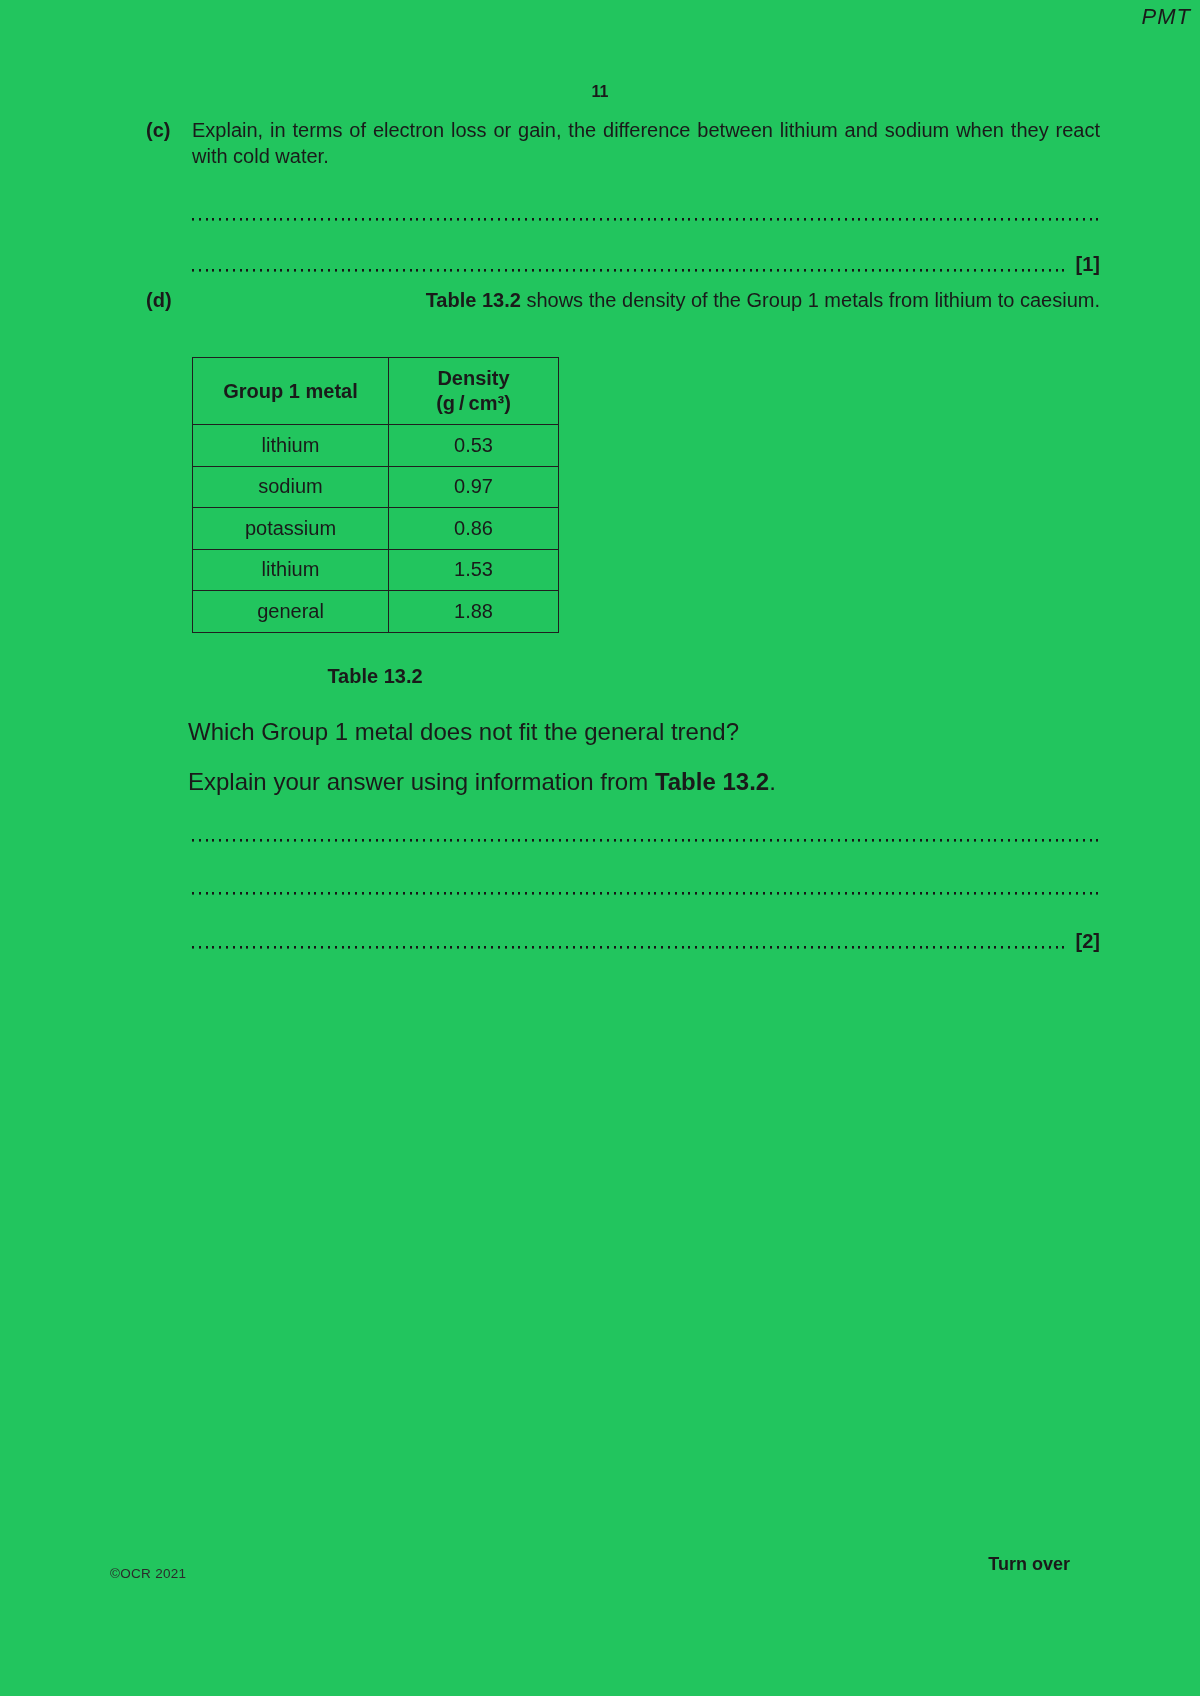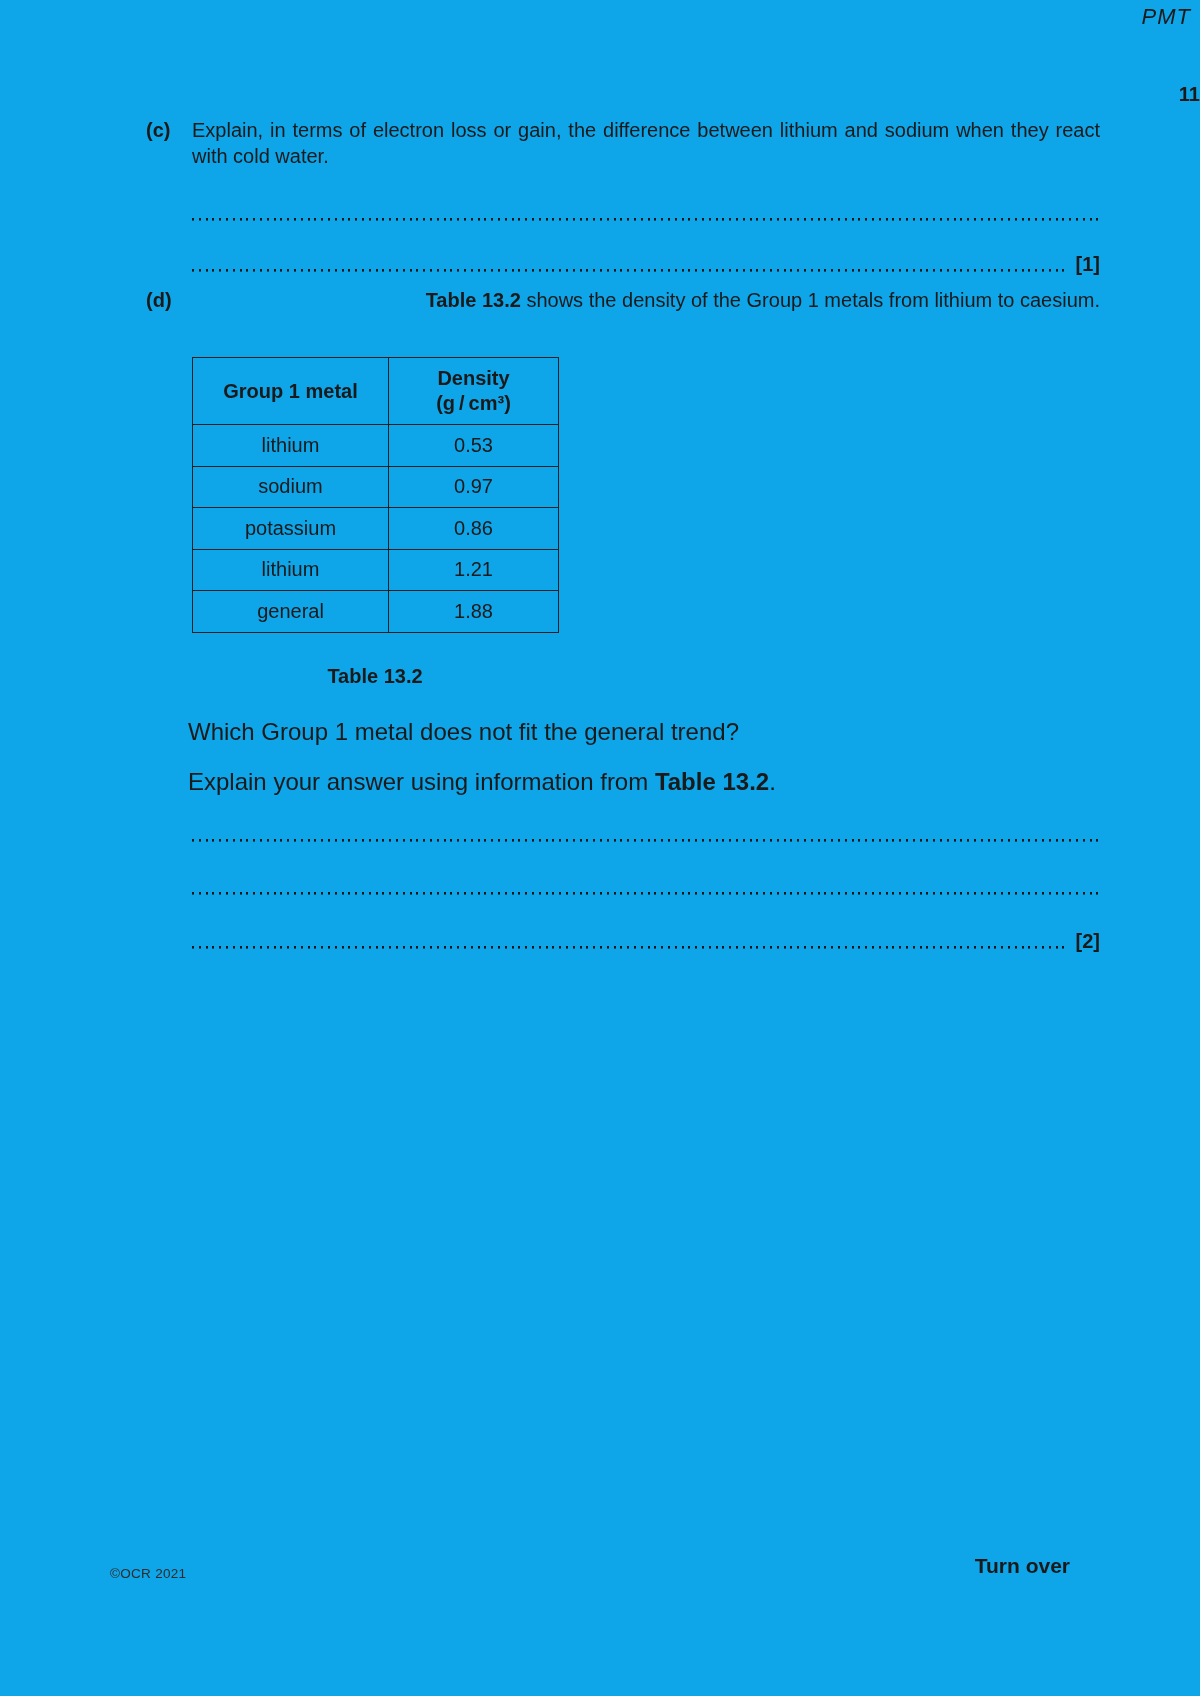--- a/index.html
+++ b/index.html
@@ -1,41 +1,41 @@
 <!DOCTYPE html>
 <html><head>
 <meta charset="utf-8">
 <style>
   * { margin: 0; padding: 0; box-sizing: border-box; }
   html, body { background: #e8e8e8; }
   .page {
     position: relative;
     width: 1200px;
     height: 1696px;
-    background: #0ea5e9;
+    background: #22c55e;
     font-family: "Liberation Sans", sans-serif;
     color: #1a1a1a;
     margin: 0 auto;
     overflow: hidden;
   }
   .pmt {
     position: absolute;
     top: 4px;
     right: 9px;
     font-size: 22px;
     font-style: italic;
     letter-spacing: 1px;
   }
   .page-number {
     position: absolute;
     top: 83px;
     left: 0;
     width: 1200px;
-    text-align: right;
-    font-size: 20px;
+    text-align: center;
+    font-size: 16px;
     font-weight: bold;
   }
   .q-block {
     position: absolute;
     left: 146px;
     width: 954px;
     display: flex;
     align-items: flex-start;
   }
   .q-label {
@@ -116,21 +116,21 @@
     left: 110px;
     top: 1566px;
     font-size: 13.5px;
     color: #2b2b2b;
     letter-spacing: 0.3px;
   }
   .footer-right {
     position: absolute;
     right: 130px;
     top: 1554px;
-    font-size: 21px;
+    font-size: 18px;
     font-weight: bold;
   }
 </style>
 </head>
 <body>
 
 <div class="page">
 
   <div class="pmt">PMT</div>
 
@@ -175,21 +175,21 @@
       <tr>
         <td>sodium</td>
         <td>0.97</td>
       </tr>
       <tr>
         <td>potassium</td>
         <td>0.86</td>
       </tr>
       <tr>
         <td>lithium</td>
-        <td>1.21</td>
+        <td>1.53</td>
       </tr>
       <tr>
         <td>general</td>
         <td>1.88</td>
       </tr>
     </tbody>
   </table>
 
   <div class="table-caption">Table 13.2</div>
 

